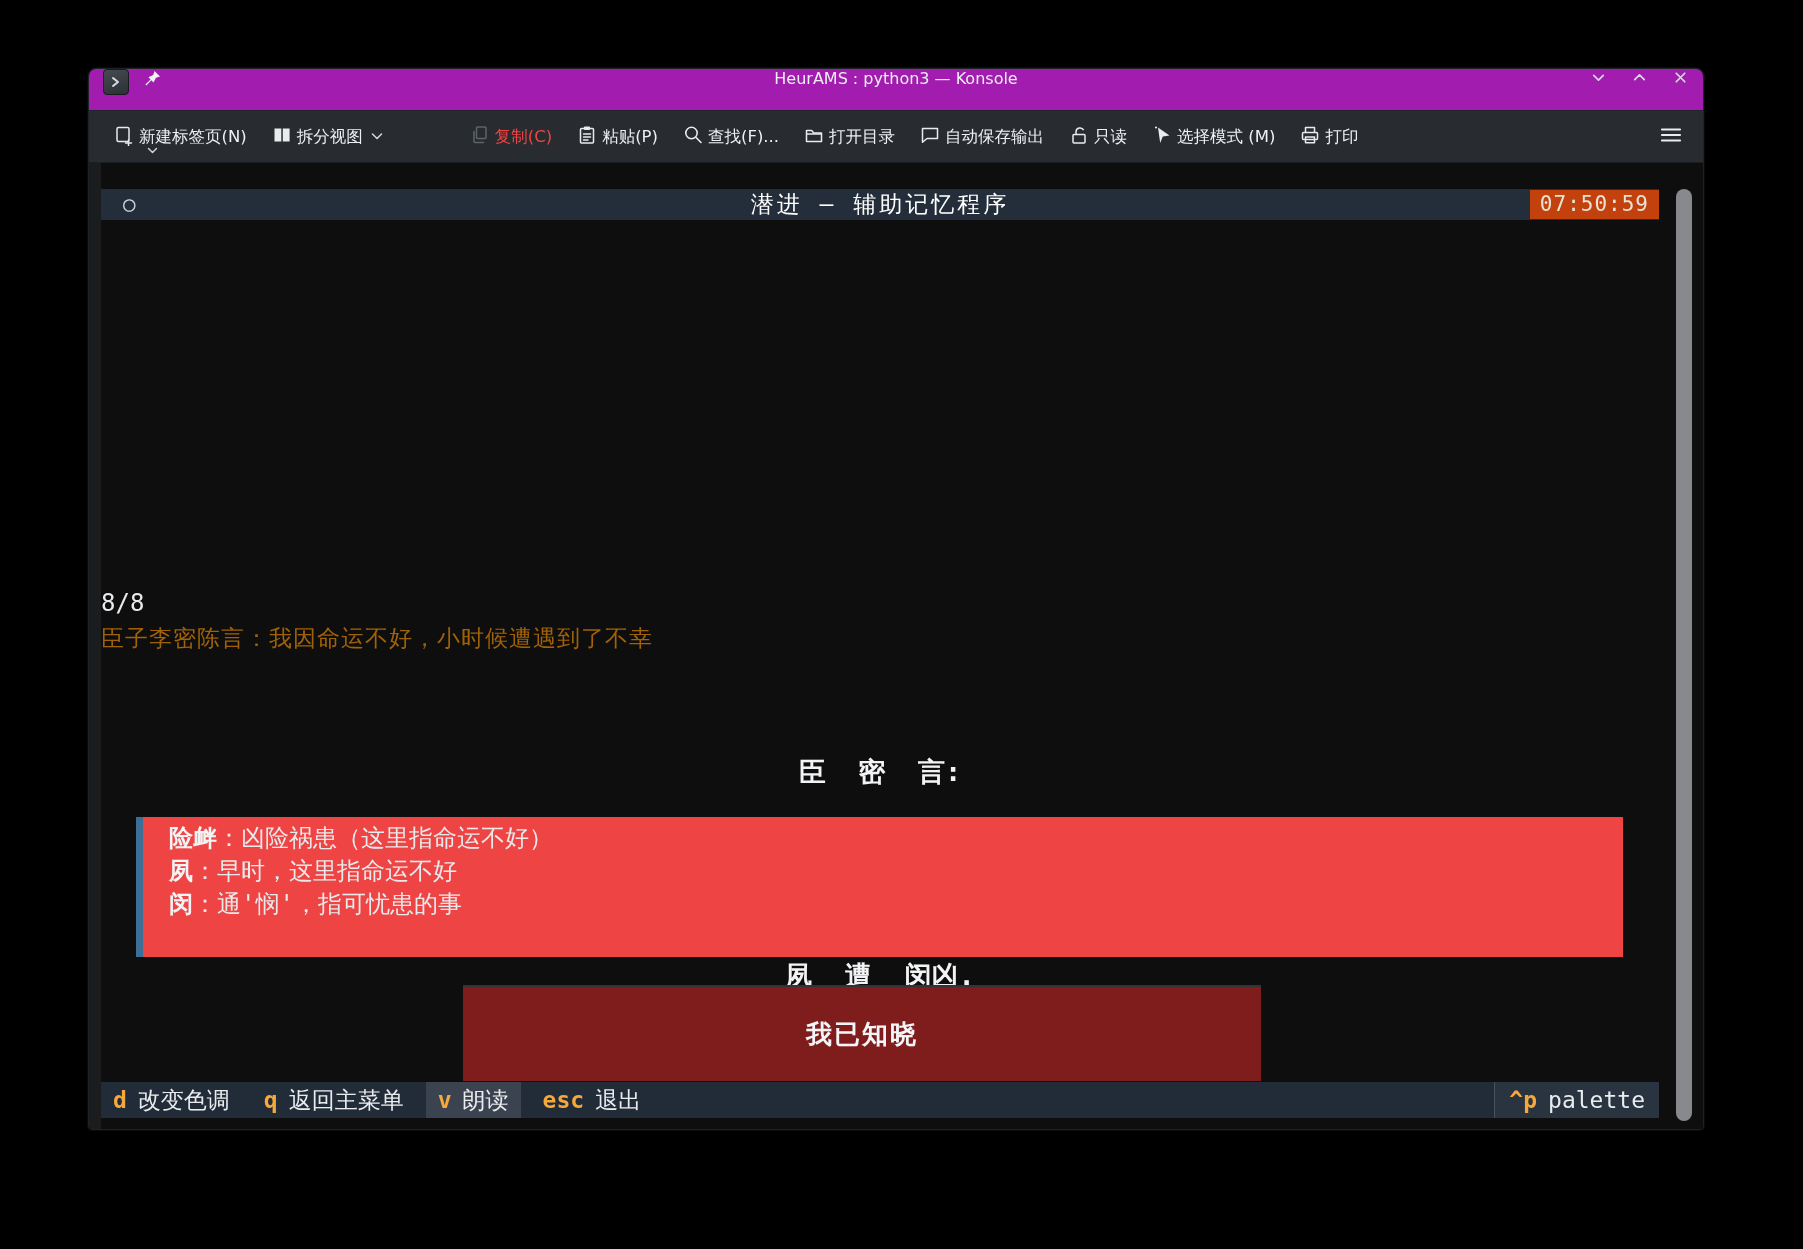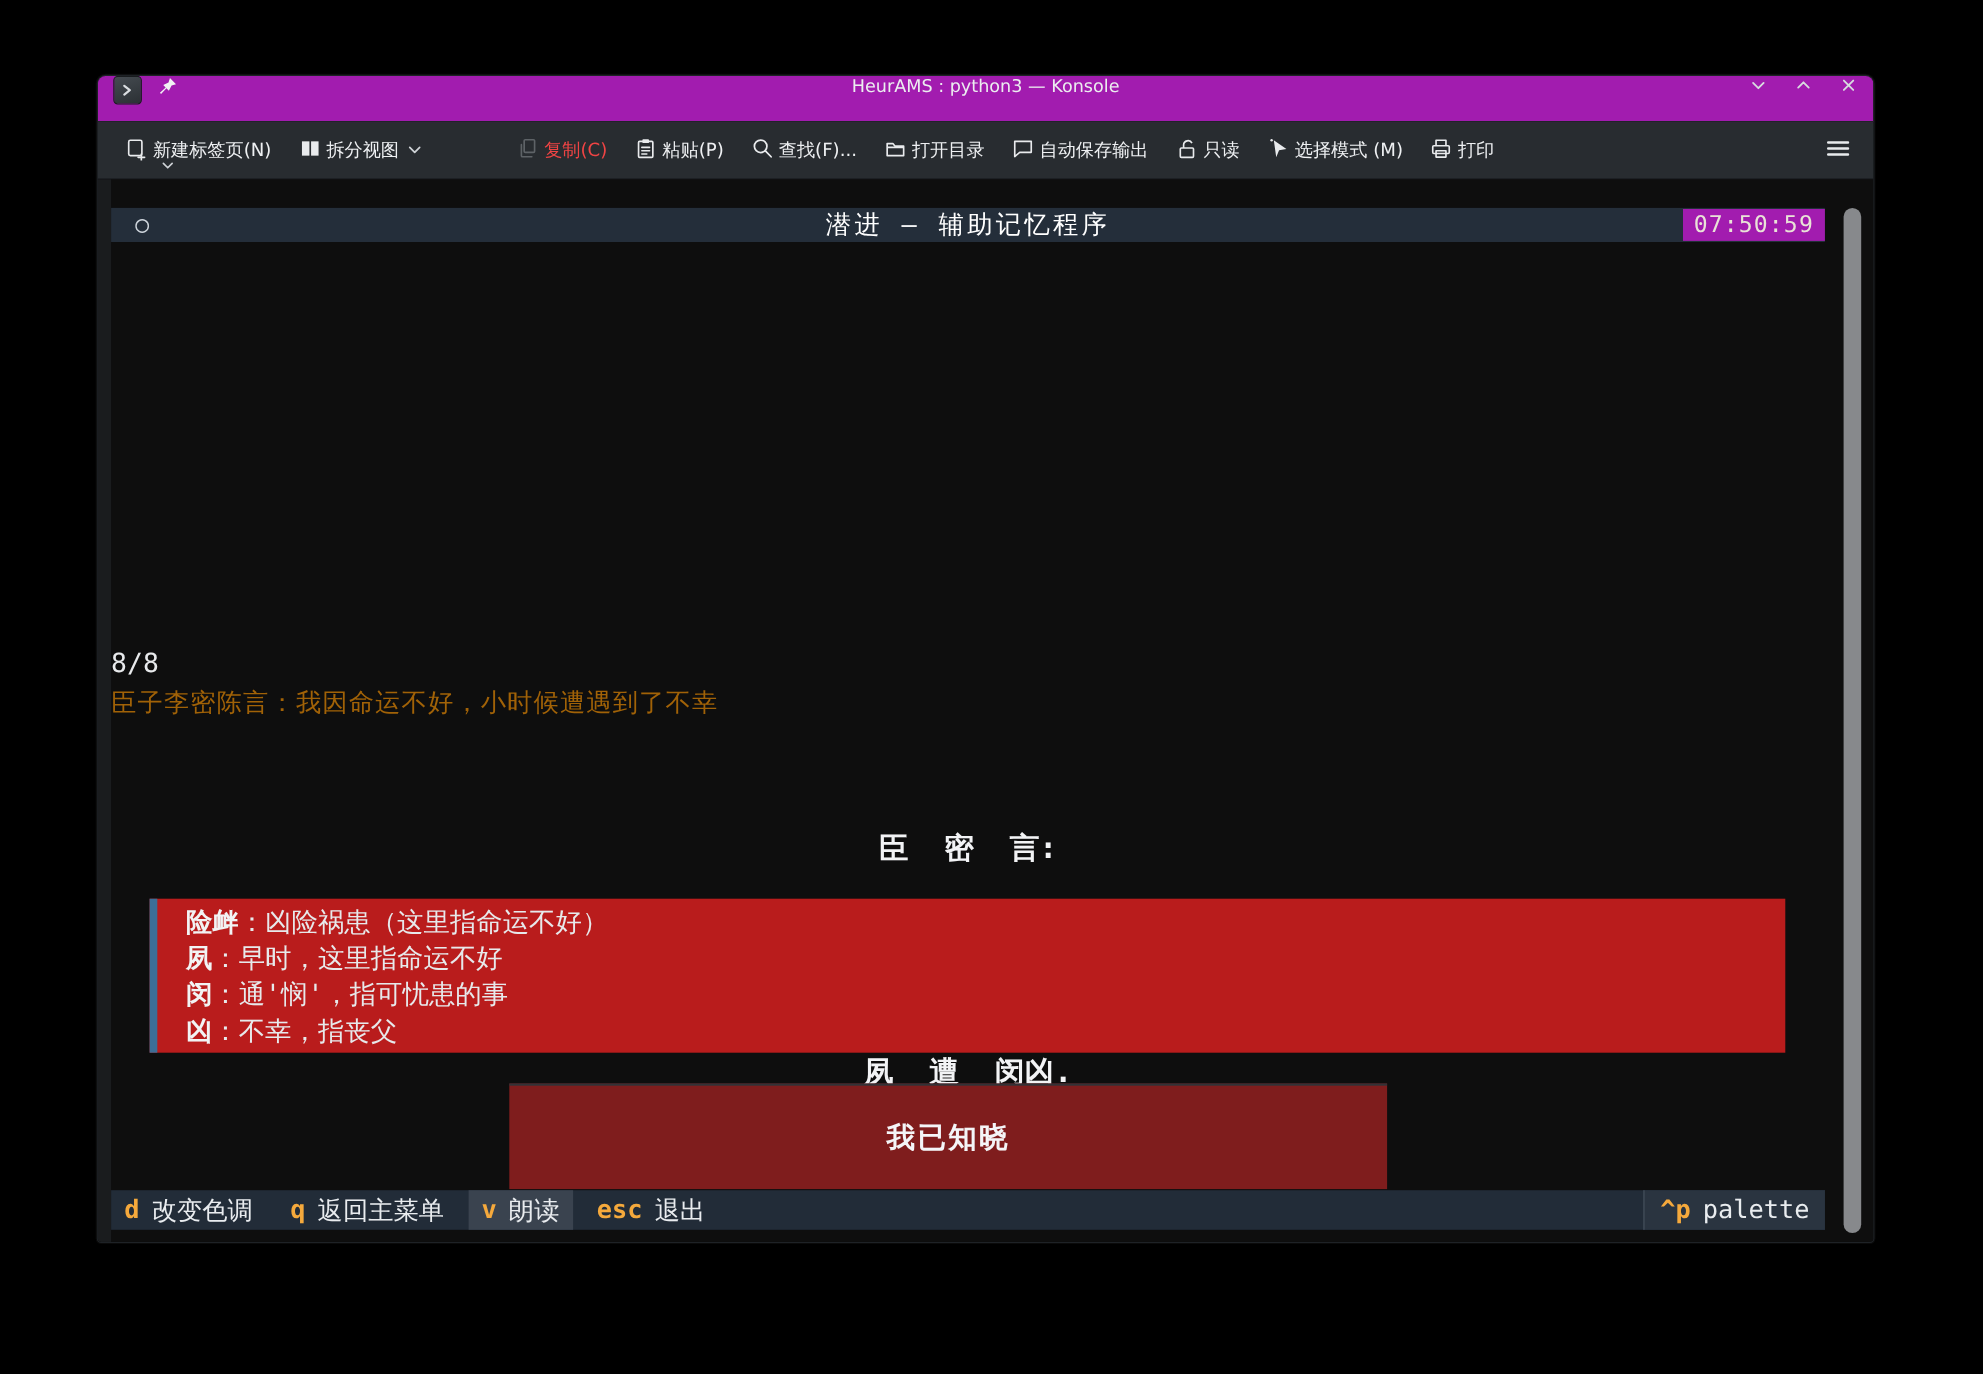--- a/index.html
+++ b/index.html
@@ -37,32 +37,32 @@
   
   .terminal { position:absolute; left:0; top:94px; width:1614px; height:966px;
     background:#0e0e0e; font-family:"DejaVu Sans Mono","Liberation Mono",monospace; }
   .left-strip { position:absolute; left:0; top:0; width:12px; height:100%; background:#1a1c1e; }
 
   .tui-header { position:absolute; left:12px; top:26px; width:1558px; height:31px;
     background:#242e3a; display:flex; align-items:center; }
   .tui-circle { margin-left:22px; color:#cdd4db; font-size:21px; line-height:1; }
   .tui-title { position:absolute; left:0; right:0; text-align:center; color:#ffffff;
     font-size:23px; letter-spacing:3px; }
-  .tui-clock { margin-left:auto; background:#a21caf; color:#e9e3d7; font-size:21px;
+  .tui-clock { margin-left:auto; background:#c2410c; color:#e9e3d7; font-size:21px;
     padding:2px 10px 3px; letter-spacing:1px; z-index:2; }
 
   .progress { position:absolute; left:12px; top:426px; color:#e8eaec; font-size:24px; }
   .prompt-line { position:absolute; left:12px; top:460px; color:#a16207; font-size:23px;
     letter-spacing:1px; white-space:pre; }
 
   .poem { position:absolute; left:12px; top:524px; width:1558px; text-align:center;
     color:#f2f3f5; font-weight:bold; font-size:27px; line-height:34px; white-space:pre; }
 
   .notebox { position:absolute; left:47px; top:654px; width:1487px; height:140px;
-    background:#b91c1c; border-left:7px solid #3d6e96; padding:5px 0 0 26px;
+    background:#ef4444; border-left:7px solid #3d6e96; padding:5px 0 0 26px;
     font-size:24px; line-height:33px; color:#e7e9eb; }
   .notebox .term { font-weight:bold; color:#f2f3f4; }
 
   .confirm-btn { position:absolute; left:374px; top:822px; width:798px; height:96px;
     background:#7f1d1d; border-top:2px solid #323237; color:#f4f5f7; font-weight:bold;
     font-size:26px; letter-spacing:2px; display:flex; align-items:center; justify-content:center;
     cursor:pointer; }
 
   .footer { position:absolute; left:12px; top:919px; width:1558px; height:36px;
     background:#222c38; display:flex; align-items:center; color:#e9ecef; font-size:23px; }
@@ -250,21 +250,20 @@
     <div class="poem">
       <div>臣  密  言:</div>
       <div>臣  以  险衅,</div>
       <div>夙  遭  闵凶.</div>
     </div>
 
     <div class="notebox">
       <div><span class="term">险衅</span><span>：凶险祸患（这里指命运不好）</span></div>
       <div><span class="term">夙</span><span>：早时，这里指命运不好</span></div>
       <div><span class="term">闵</span><span>：通'悯'，指可忧患的事</span></div>
-      <div><span class="term">凶</span><span>：不幸，指丧父</span></div>
     </div>
 
     <div class="confirm-btn">我已知晓</div>
 
     <div class="footer">
       <span class="hint">
         <span class="key">d</span>
         <span>改变色调</span>
       </span>
       <span class="hint">

